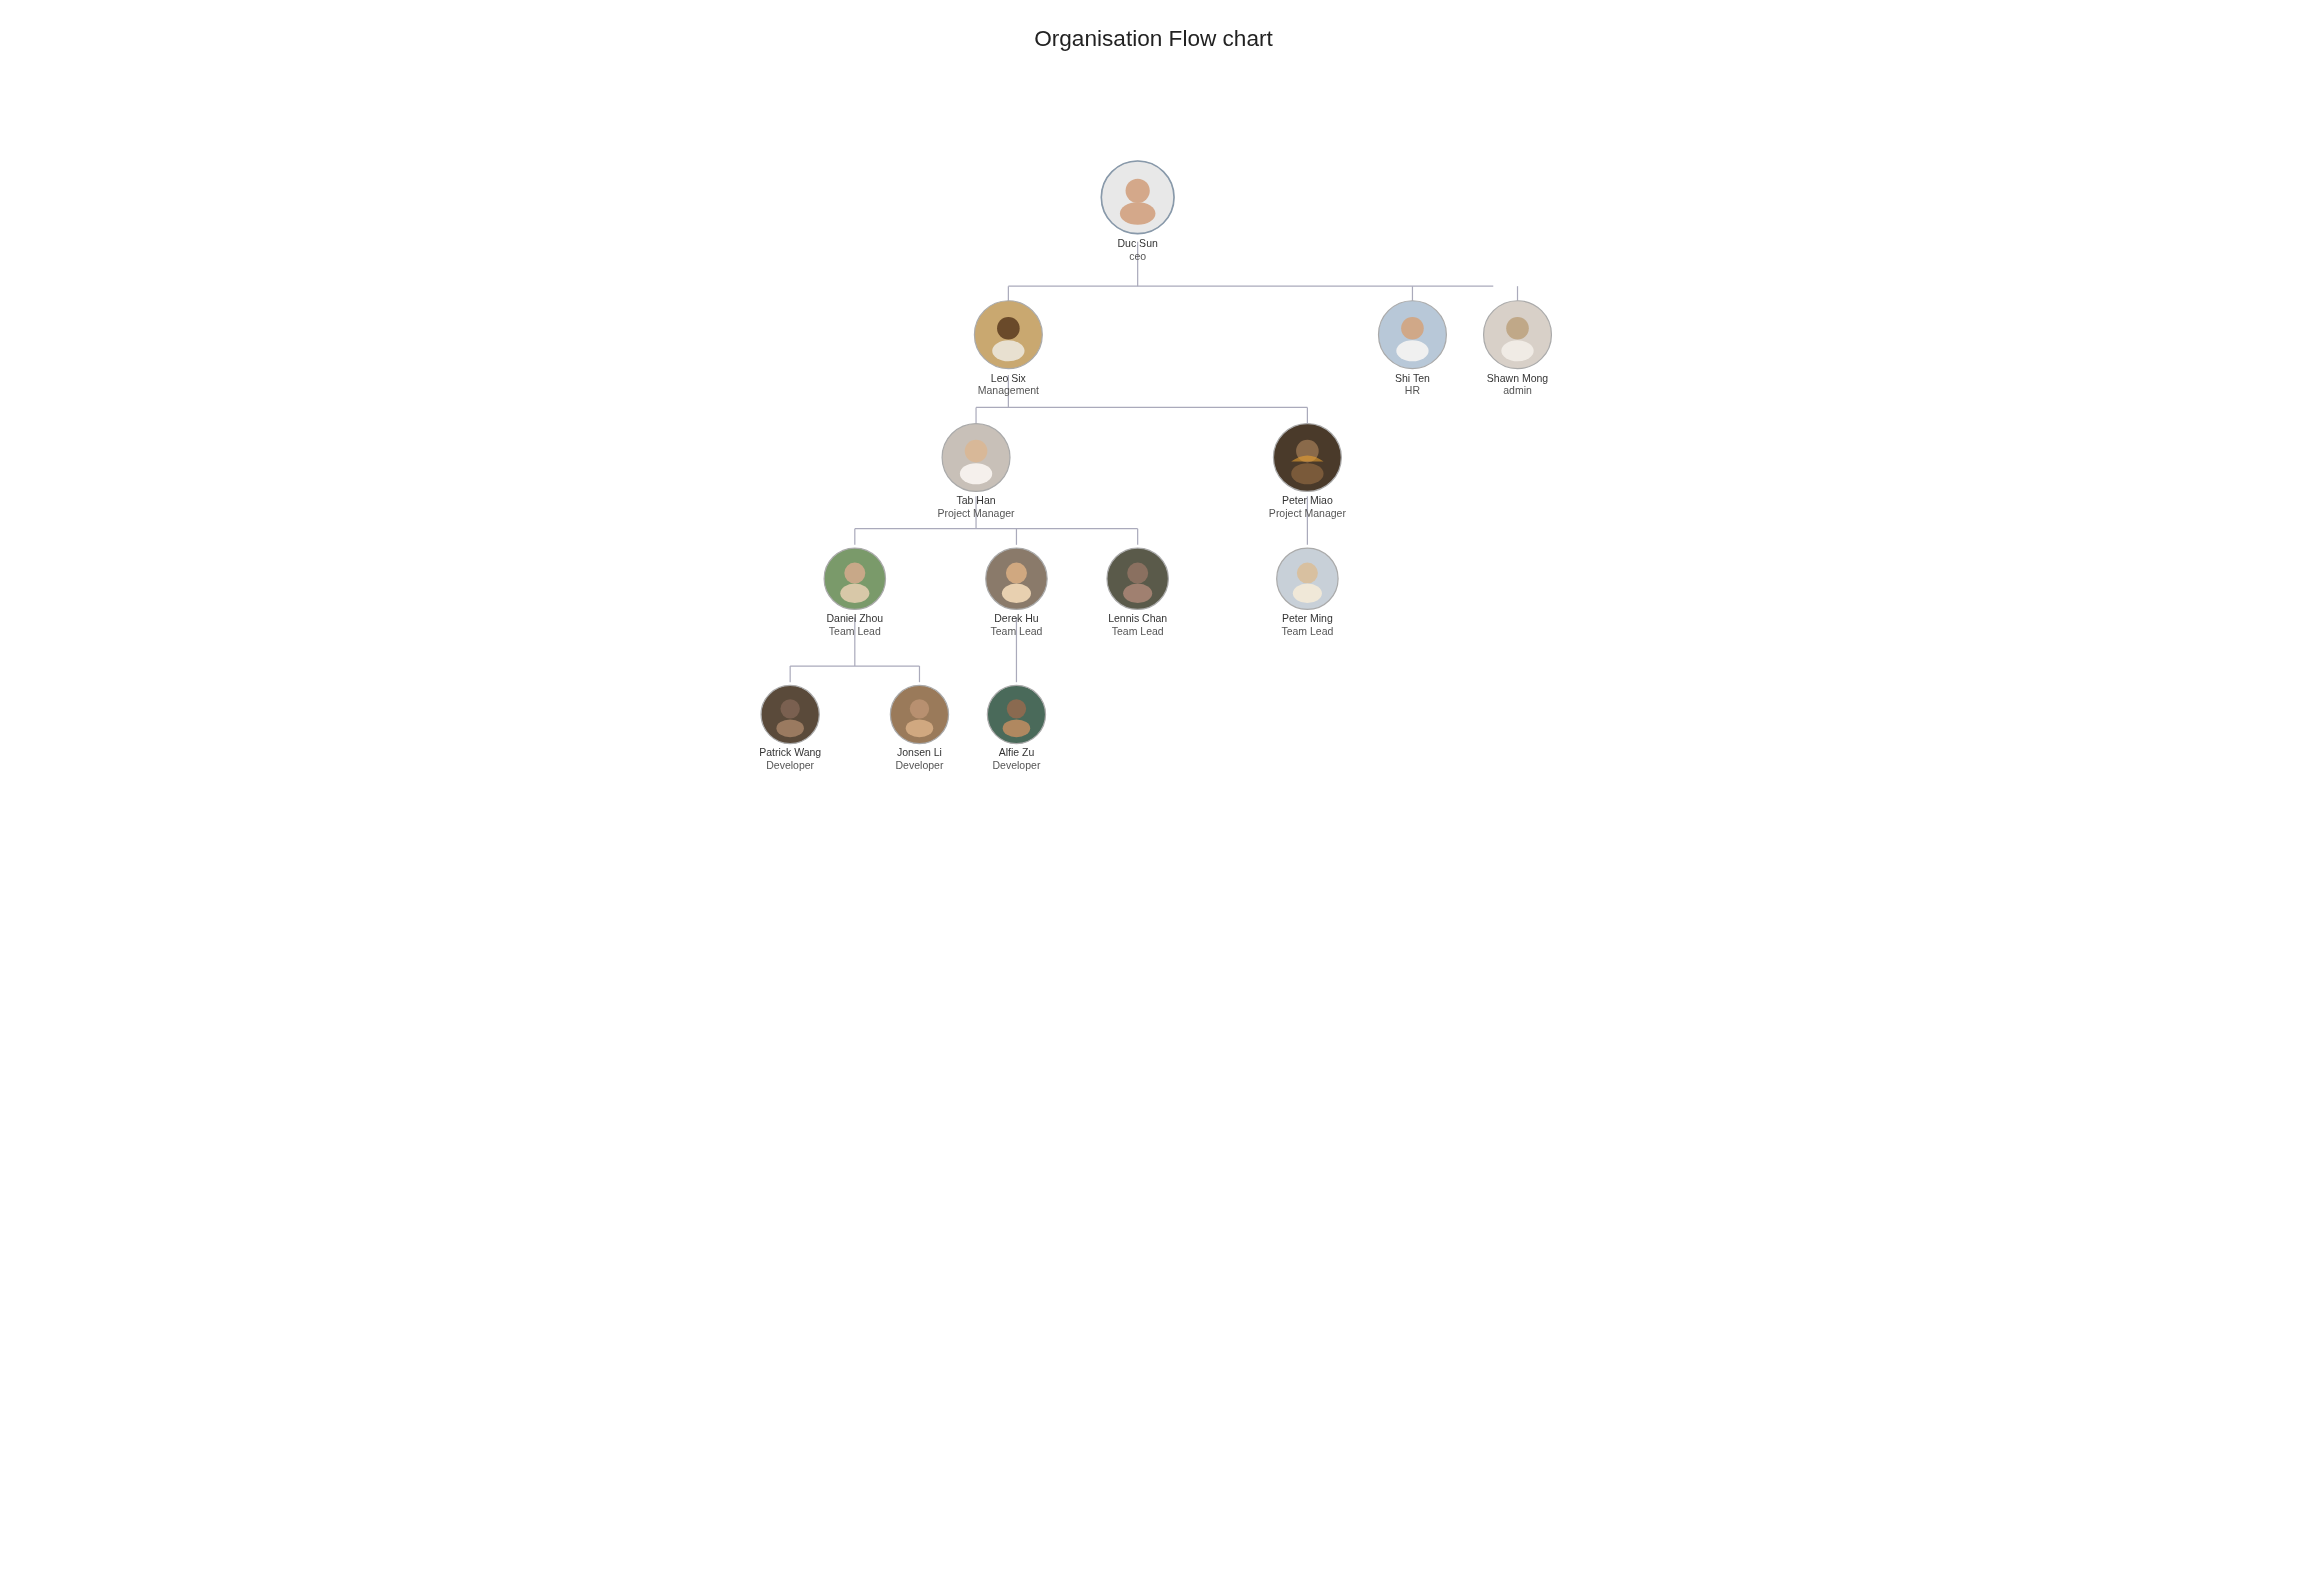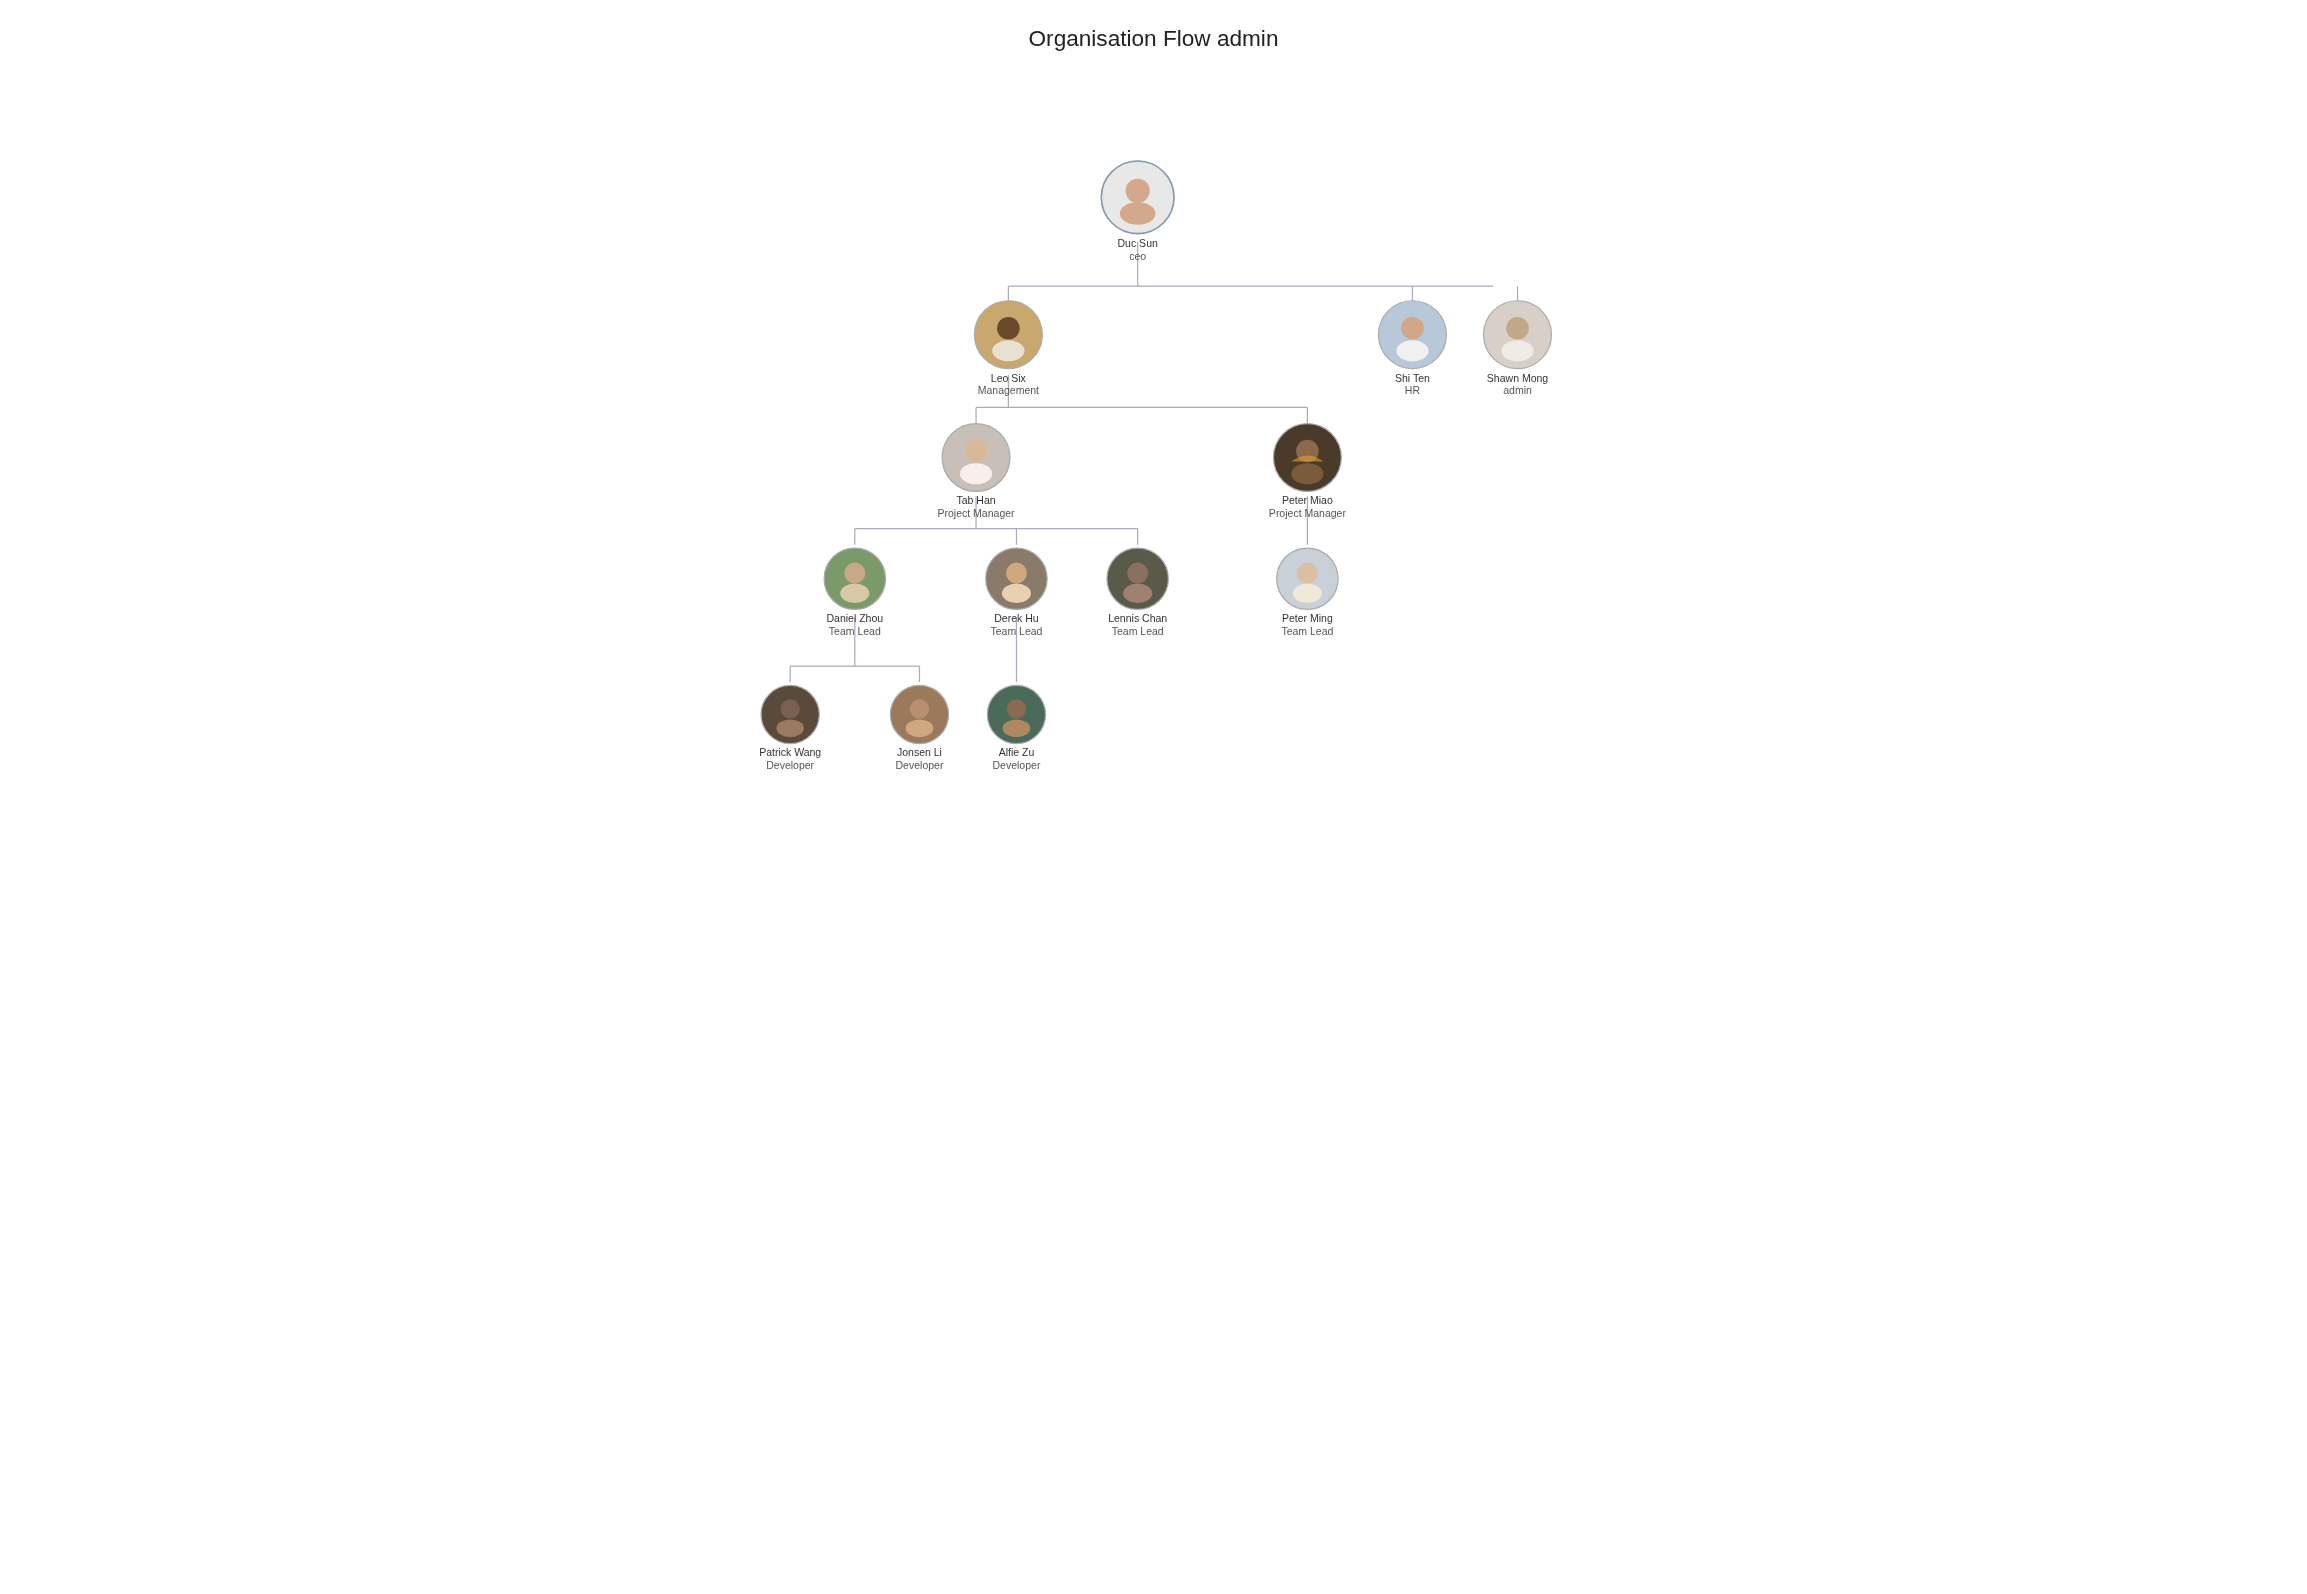--- a/index.html
+++ b/index.html
@@ -45,21 +45,21 @@
     .node-role {
       font-size: 13px;
       fill: #555;
       text-anchor: middle;
     }
     
   </style>
 </head>
 <body>
 
-<h1>Organisation Flow admin</h1>
+<h1>Organisation Flow chart</h1>
 
 <div class="chart">
   <svg width="1132" height="792" viewBox="0 0 1400 980">
 
     <line class="connector" x1="660" y1="215" x2="660" y2="270"></line>
 
     <line class="connector" x1="500" y1="270" x2="1100" y2="270"></line>
 
     <line class="connector" x1="500" y1="270" x2="500" y2="290"></line>
 

